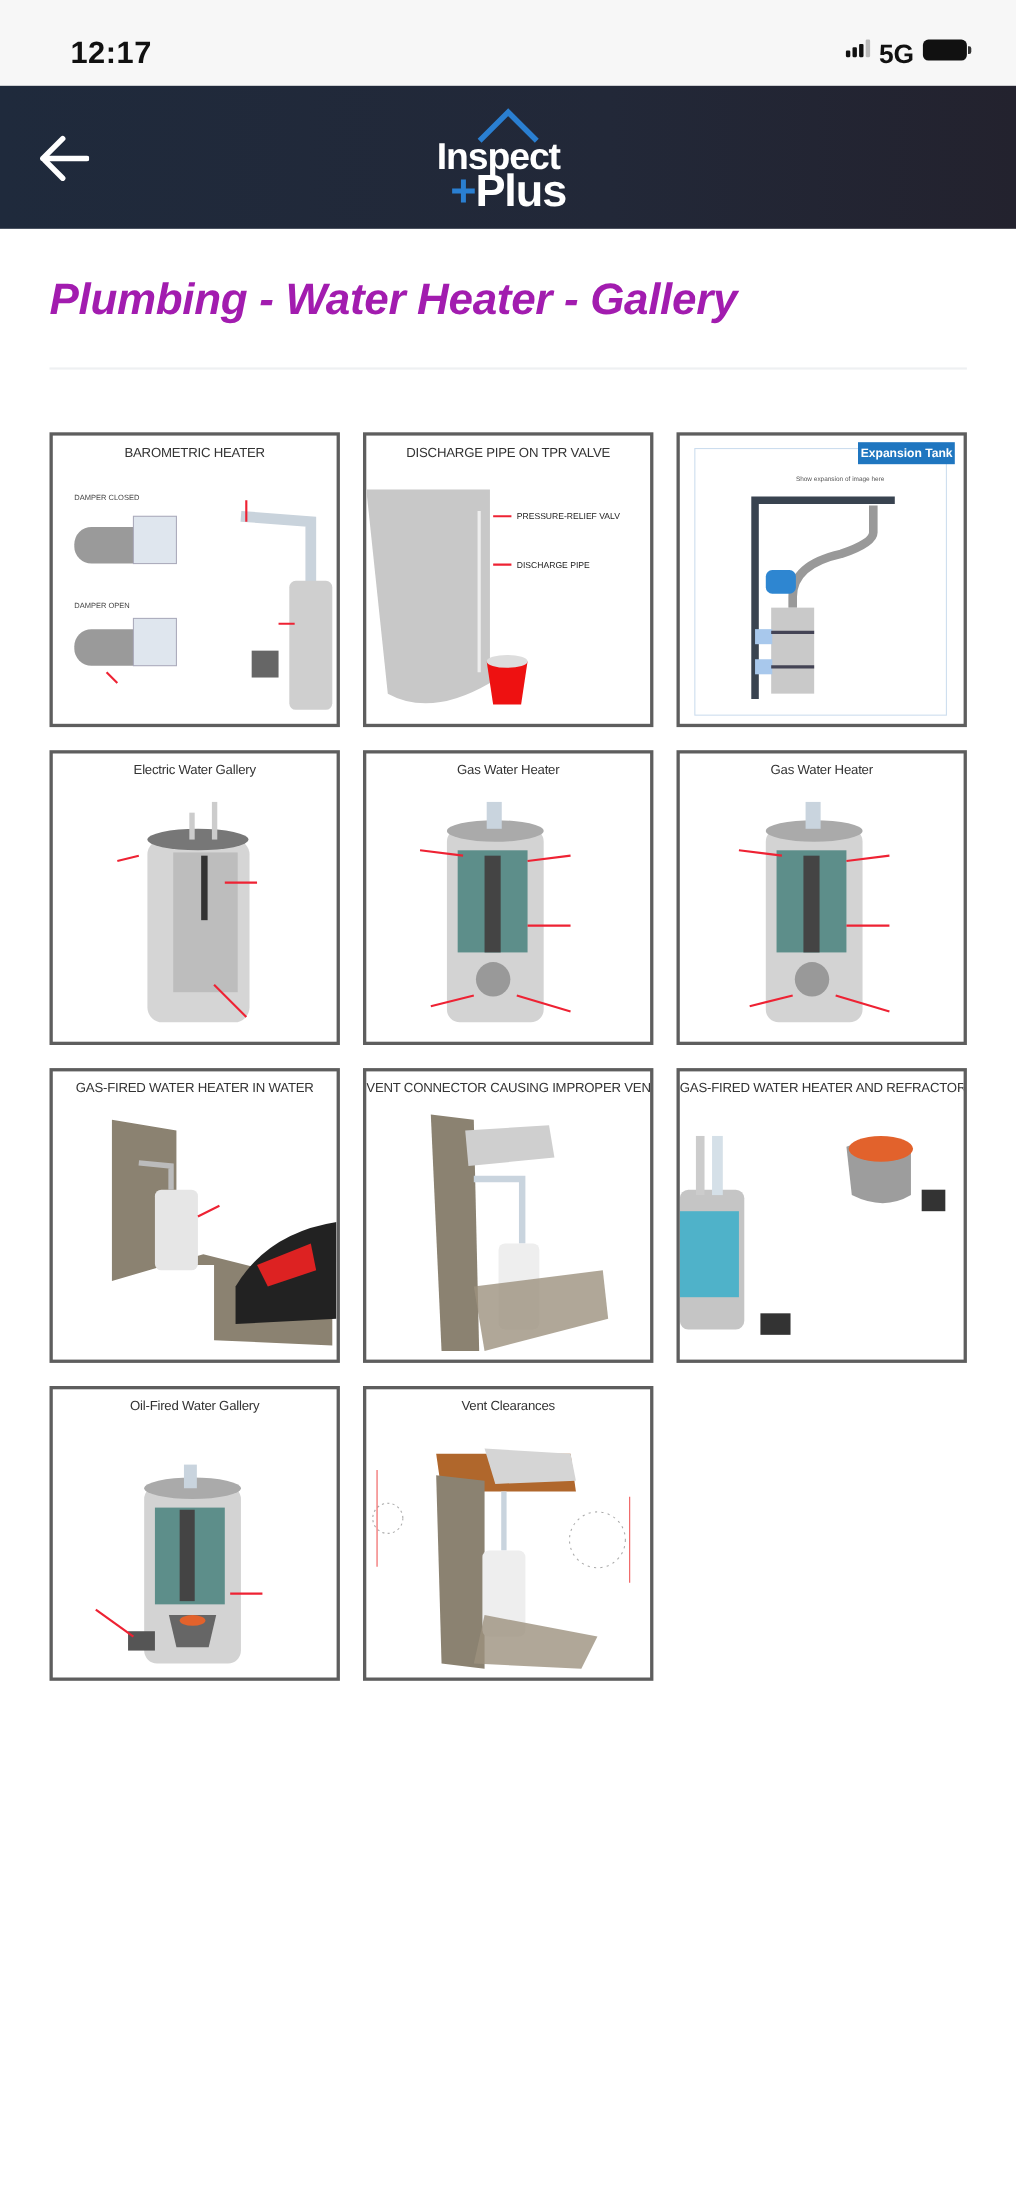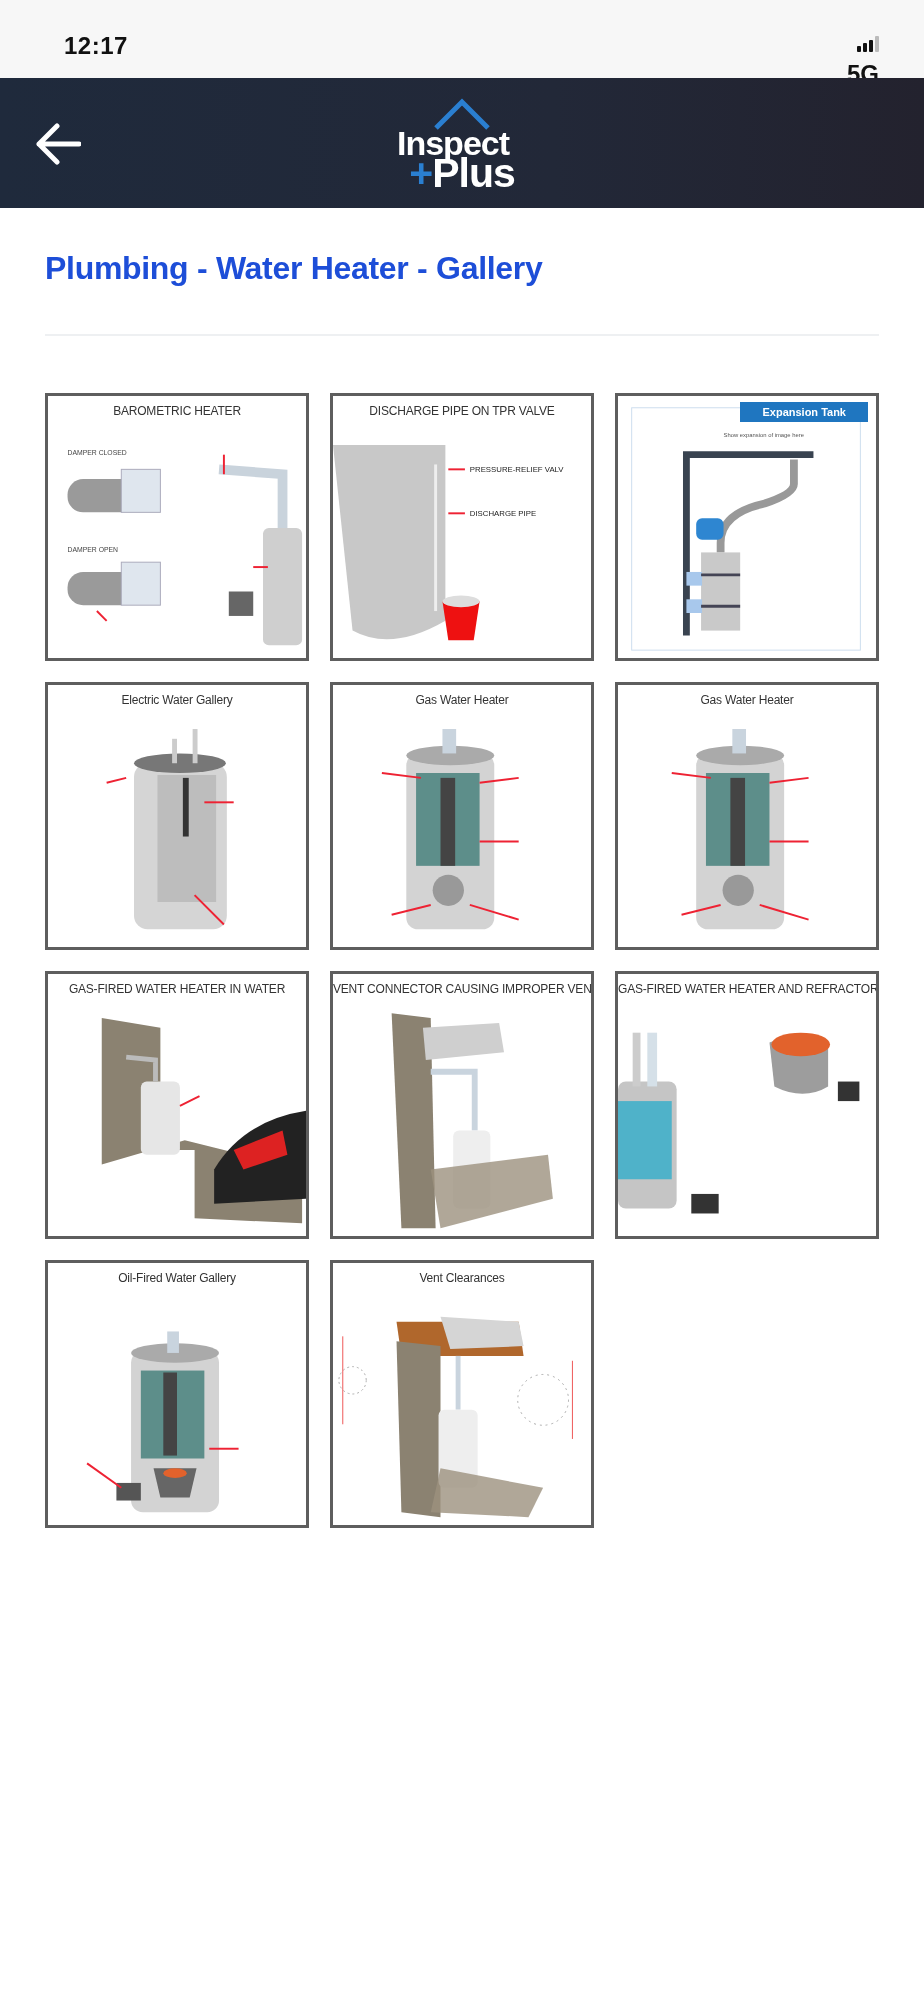--- a/index.html
+++ b/index.html
@@ -1,41 +1,41 @@
 <!DOCTYPE html>
 <html><head>
 <meta charset="utf-8">
 <style>
   * { box-sizing: border-box; margin: 0; padding: 0; }
   html, body { width: 924px; height: 2000px; background: #ffffff; font-family: "Liberation Sans", sans-serif; overflow: hidden; }
   .status-bar { height: 78px; background: #f7f7f7; position: relative; }
-  .status-time { position: absolute; left: 64px; top: 32px; font-size: 24px; font-weight: 700; color: #111; letter-spacing: 0.5px; }
-  .status-right { position: absolute; right: 45px; top: 36px; display: flex; align-items: flex-end; gap: 8px; flex-direction: column; }
+  .status-time { position: absolute; left: 64px; top: 32px; font-size: 28px; font-weight: 700; color: #111; letter-spacing: 0.5px; }
+  .status-right { position: absolute; right: 45px; top: 36px; display: flex; align-items: flex-start; gap: 8px; }
   .signal { display: flex; align-items: flex-end; gap: 2px; height: 16px; }
   .signal span { width: 4px; background: #111; border-radius: 1px; }
   .net { font-size: 24px; font-weight: 700; color: #111; }
   .battery { width: 40px; height: 19px; border-radius: 5px; background: #111; position: relative; }
   .battery::after { content: ""; position: absolute; right: -4px; top: 6px; width: 3px; height: 7px; background: #333; border-radius: 0 2px 2px 0; }
 
   .navbar { height: 130px; background: linear-gradient(90deg, #1f2a3c 0%, #222838 60%, #23222e 100%); position: relative; }
   .back-btn { position: absolute; left: 28px; top: 36px; width: 60px; height: 60px; display: flex; align-items: center; justify-content: center; cursor: pointer; }
   .logo { position: absolute; left: 50%; top: 20px; transform: translateX(-50%); width: 130px; height: 96px; }
   .logo-roof { position: absolute; left: 50%; top: 0; transform: translateX(-50%); }
   .logo-line1 { position: absolute; top: 28px; left: 0; width: 100%; text-align: left; color: #fff; font-weight: 700; font-size: 34px; letter-spacing: -1px; line-height: 34px; }
   .logo-line2 { position: absolute; top: 58px; left: 0; width: 100%; text-align: center; color: #fff; font-weight: 700; font-size: 41px; letter-spacing: -1px; line-height: 34px; }
   .logo-plus { color: #2a7fd1; }
 
-  .page-title { position: absolute; left: 45px; top: 250px; font-size: 32px; font-weight: 700; color: #1d4ed8; letter-spacing: -0.3px; }
+  .page-title { position: absolute; left: 45px; top: 250px; font-size: 40px; font-weight: 700; color: #a21caf; letter-spacing: -0.3px; font-style: italic; }
   .divider { position: absolute; left: 45px; top: 334px; width: 834px; height: 2px; background: #eef0f2; }
 
   .gallery { position: absolute; left: 45px; top: 393px; width: 834px; display: grid; grid-template-columns: 264px 264px 264px; column-gap: 21px; row-gap: 21px; }
   .tile { width: 264px; height: 268px; border: 3px solid #5e5e5e; background: #fff; position: relative; overflow: hidden; cursor: pointer; }
   .tile svg { width: 100%; height: 100%; display: block; }
   .tile-caption { position: absolute; top: 8px; left: 0; width: 100%; text-align: center; font-size: 12px; color: #333; white-space: nowrap; overflow: hidden; letter-spacing: -0.2px; }
-  .exp-badge { position: absolute; right: 8px; top: 6px; background: #1f76c0; color: #fff; font-size: 11px; font-weight: 700; padding: 4px 22px; text-align: right; }
+  .exp-badge { position: absolute; right: 8px; top: 6px; background: #1f76c0; color: #fff; font-size: 11px; font-weight: 700; padding: 4px 2px; text-align: right; }
 </style>
 </head>
 <body>
 
 <div class="status-bar">
   <div class="status-time">12:17</div>
   <div class="status-right">
     <div class="signal">
       <span style="height:6px"></span>
         <span style="height:9px"></span>

